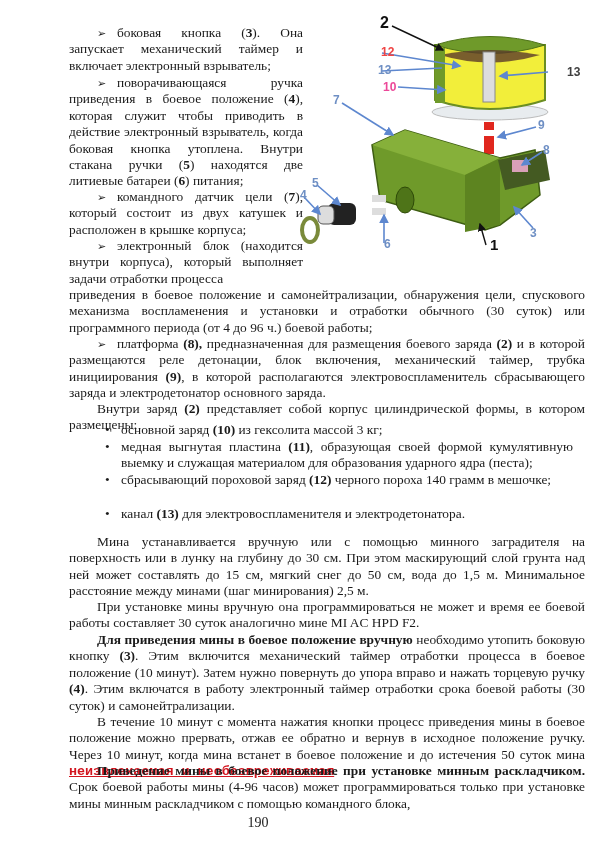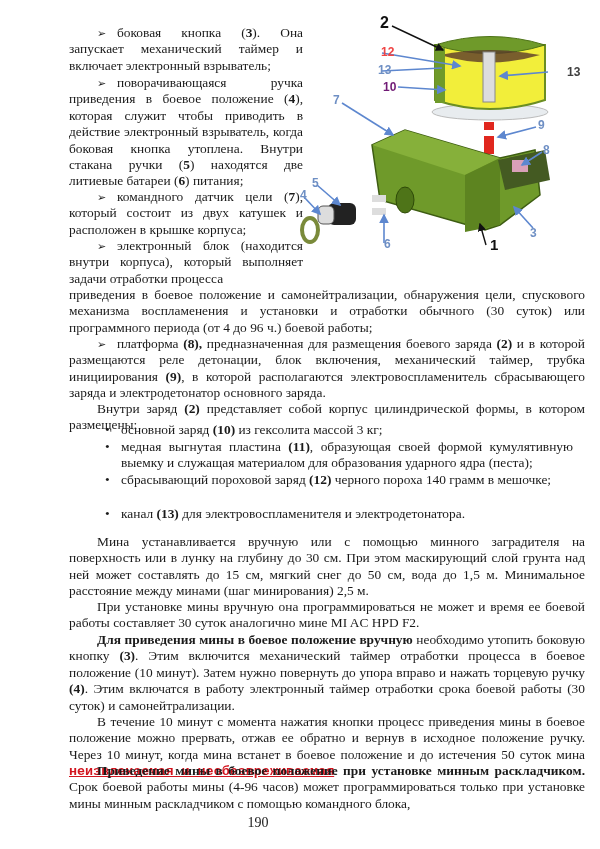--- a/index.html
+++ b/index.html
@@ -96,21 +96,21 @@
     <line x1="242" y1="152" x2="222" y2="165" stroke="#5d87cf" stroke-width="1.6" marker-end="url(#ab)"></line>
     <line x1="233" y1="228" x2="214" y2="207" stroke="#5d87cf" stroke-width="1.6" marker-end="url(#ab)"></line>
     <line x1="186" y1="245" x2="180" y2="224" stroke="#111" stroke-width="1.4" marker-end="url(#ak)"></line>
     <line x1="84" y1="243" x2="84" y2="215" stroke="#5d87cf" stroke-width="1.6" marker-end="url(#ab)"></line>
     <line x1="17" y1="185" x2="40" y2="205" stroke="#5d87cf" stroke-width="1.6" marker-end="url(#ab)"></line>
     <line x1="4" y1="197" x2="20" y2="214" stroke="#5d87cf" stroke-width="1.6" marker-end="url(#ab)"></line>
   </svg>
   <span style="position:absolute;left:80px;top:14px;font:bold 16px 'Liberation Sans',sans-serif;color:#111;">2</span>
   <span style="position:absolute;left:81px;top:45px;font:bold 12px 'Liberation Sans',sans-serif;color:#ef4444;">12</span>
   <span style="position:absolute;left:78px;top:63px;font:bold 12px 'Liberation Sans',sans-serif;color:#6e8fc4;">13</span>
-  <span style="position:absolute;left:83px;top:80px;font:bold 12px 'Liberation Sans',sans-serif;color:#701a75;">10</span>
+  <span style="position:absolute;left:83px;top:80px;font:bold 12px 'Liberation Sans',sans-serif;color:#ec4899;">10</span>
   <span style="position:absolute;left:267px;top:65px;font:bold 12px 'Liberation Sans',sans-serif;color:#404040;">13</span>
   <span style="position:absolute;left:33px;top:93px;font:bold 12px 'Liberation Sans',sans-serif;color:#6e8fc4;">7</span>
   <span style="position:absolute;left:238px;top:118px;font:bold 12px 'Liberation Sans',sans-serif;color:#6e8fc4;">9</span>
   <span style="position:absolute;left:243px;top:143px;font:bold 12px 'Liberation Sans',sans-serif;color:#6e8fc4;">8</span>
   <span style="position:absolute;left:12px;top:176px;font:bold 12px 'Liberation Sans',sans-serif;color:#6e8fc4;">5</span>
   <span style="position:absolute;left:0px;top:188px;font:bold 12px 'Liberation Sans',sans-serif;color:#6e8fc4;">4</span>
   <span style="position:absolute;left:230px;top:226px;font:bold 12px 'Liberation Sans',sans-serif;color:#6e8fc4;">3</span>
   <span style="position:absolute;left:84px;top:237px;font:bold 12px 'Liberation Sans',sans-serif;color:#6e8fc4;">6</span>
   <span style="position:absolute;left:190px;top:236px;font:bold 15px 'Liberation Sans',sans-serif;color:#111;">1</span>
 </div>

